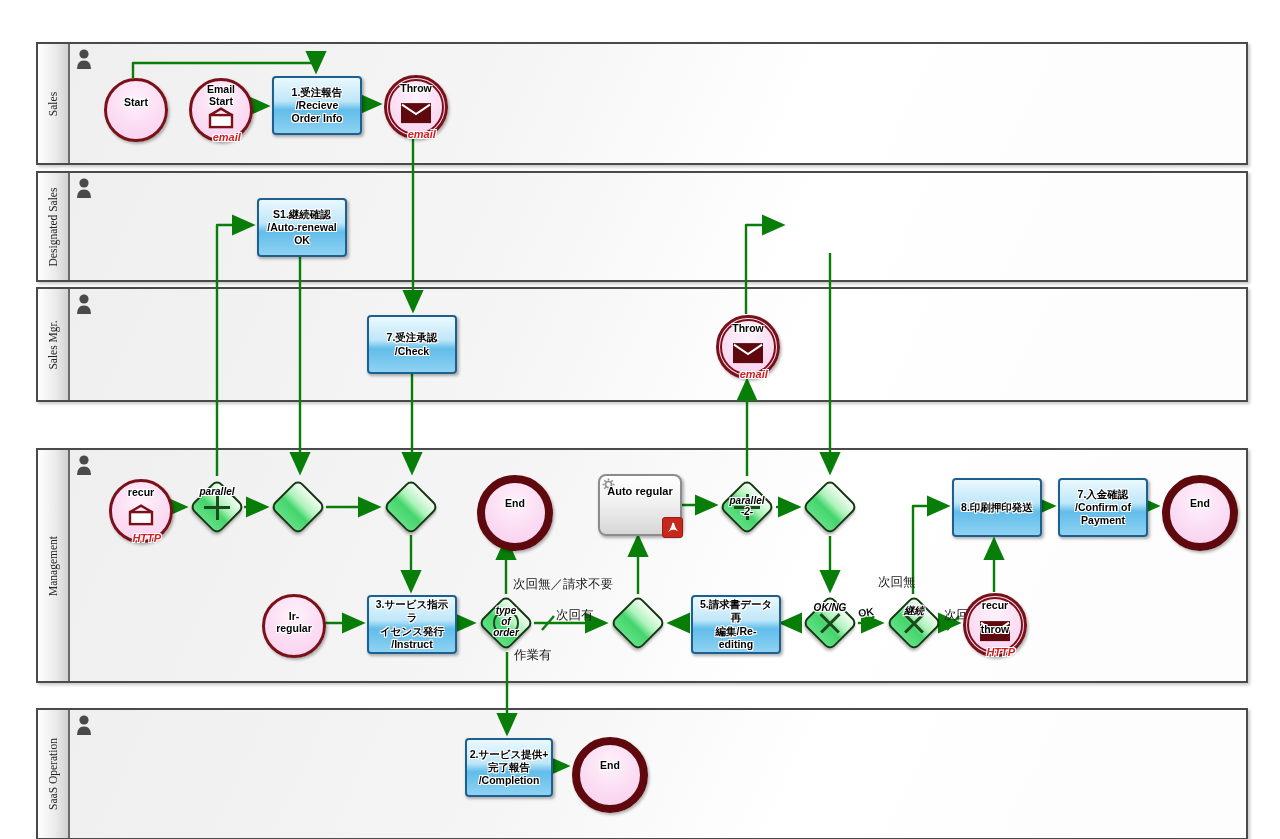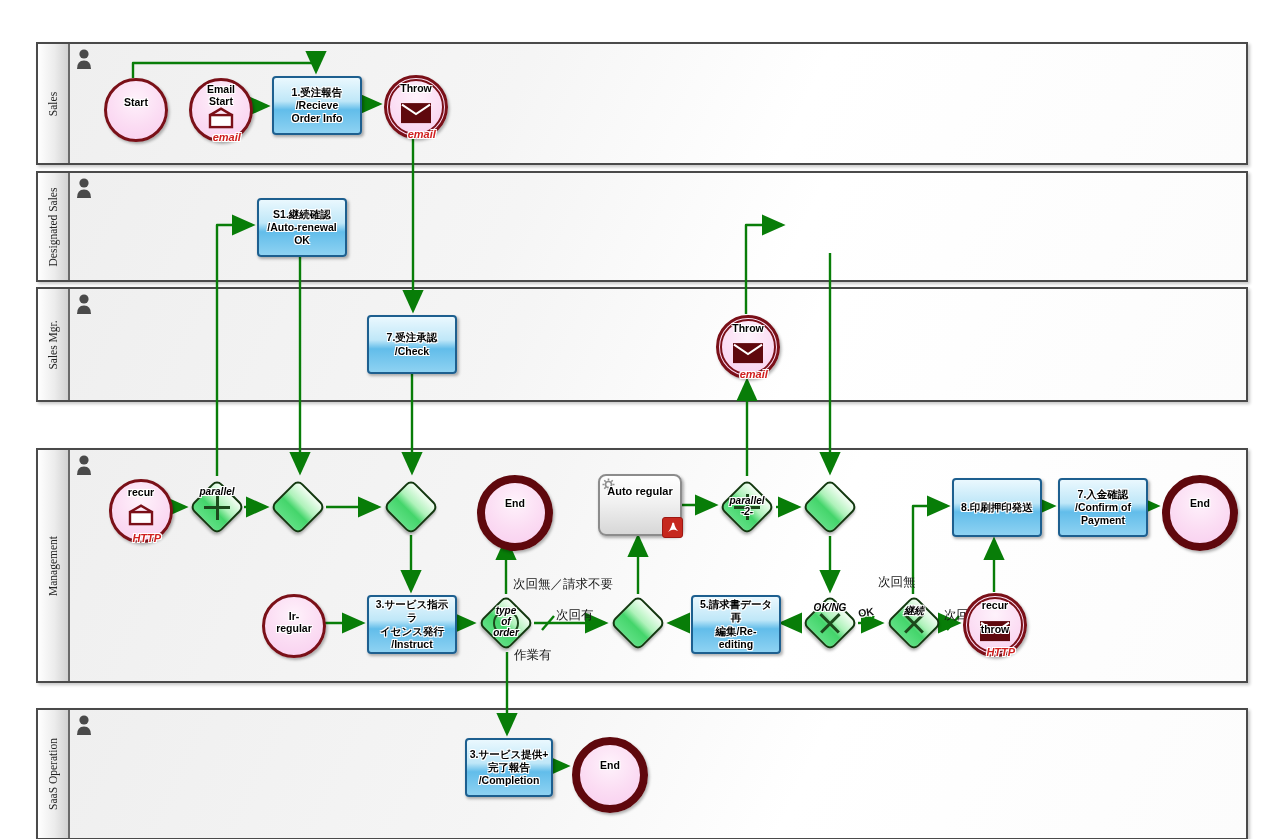--- a/index.html
+++ b/index.html
@@ -351,21 +351,21 @@
     <span class="ev-label otext" style="top:4px">recur</span>
     <svg class="ev-icon" style="top:58%" width="32" height="22" viewBox="0 0 32 22">
       <rect x="1" y="1" width="30" height="20" fill="#5f080d"></rect>
       <path d="M2,2.5 L16,12 L30,2.5" fill="none" stroke="#fff" stroke-width="2"></path>
     </svg>
     <span class="ev-mid otext">throw</span>
     <span class="ev-badge otext">HTTP</span>
   </div>
 
   <div class="task" style="left:465px;top:738px;width:84px">
-    <span class="task-label otext">3.サービス提供+
+    <span class="task-label otext">2.サービス提供+
 完了報告
 /Completion</span>
   </div>
   <div class="event end" style="left:572px;top:737px">
     <span class="ev-label otext">End</span>
   </div>
 
 </div>
 
 </body></html>

